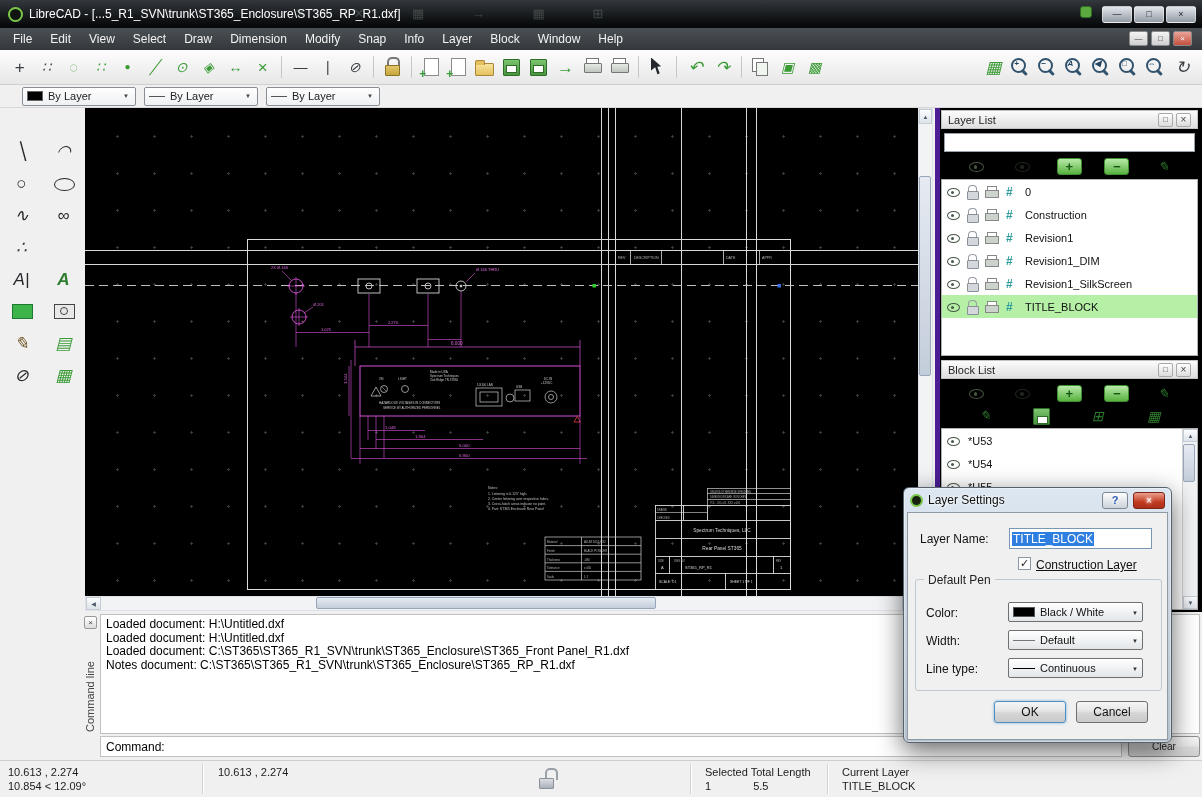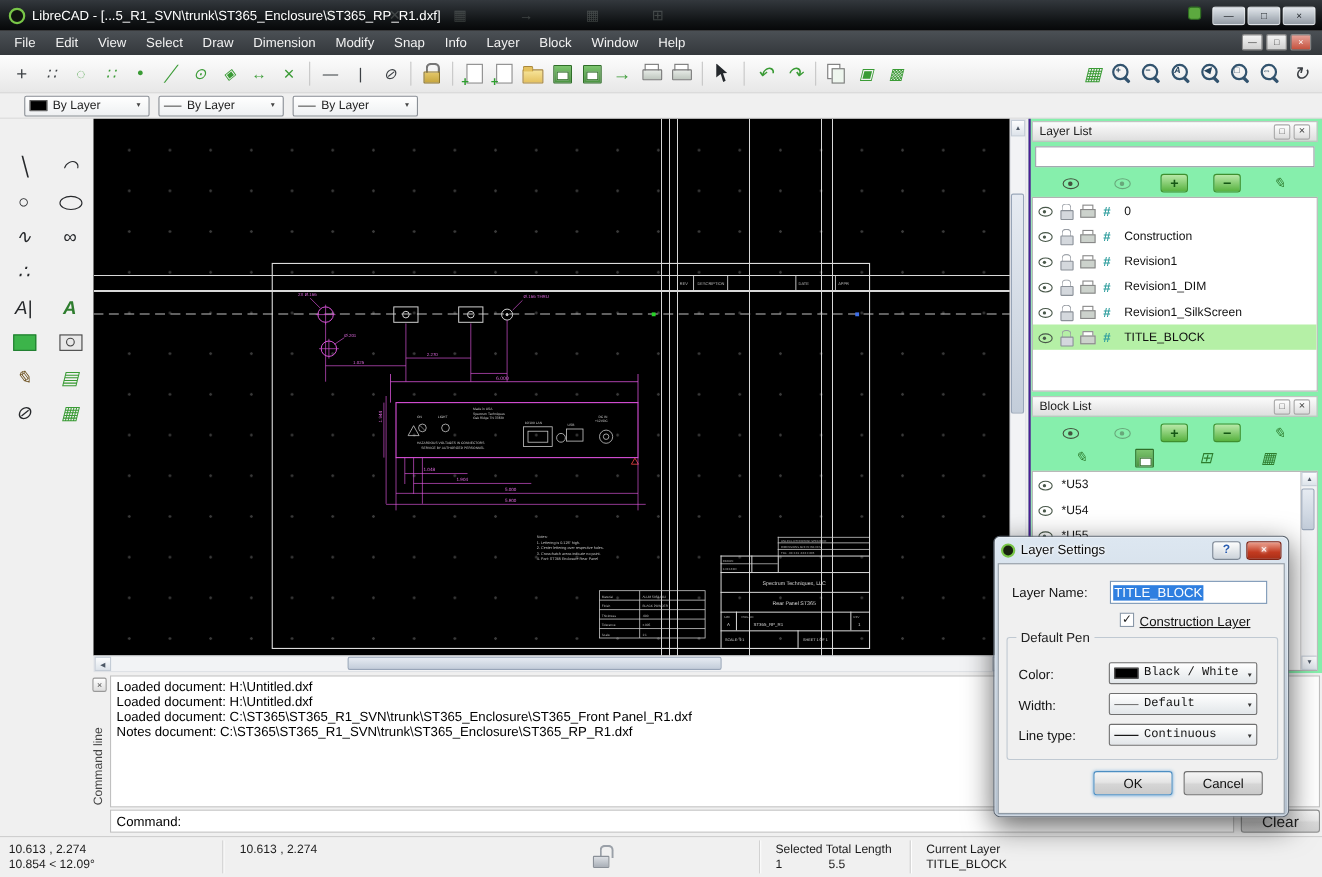--- a/index.html
+++ b/index.html
@@ -123,22 +123,22 @@
     font-size:6px; color:#4d5866; background:linear-gradient(#fcfdfe,#dde3ea); border:1px solid #c4ccd6; }
   .vscroll .sbtn { width:13px; height:15px; }
   .al::before{content:"◀";} .ar::before{content:"▶";} .au::before{content:"▲";} .ad::before{content:"▼";}
   .track { position:relative; flex:1; }
   .thumb { position:absolute; background:linear-gradient(#e6ebf2,#c3cdda); border:1px solid #98a5b8; border-radius:2px; }
   .hthumb { left:215px; top:0; width:340px; height:12px; }
   .vthumb { top:52px; left:0; width:12px; height:200px; }
   .corner { position:absolute; left:918px; top:596px; width:15px; height:15px; background:#eceef0; }
 
   
-  .dock { position:absolute; left:935px; top:108px; width:267px; height:504px; background:#86efac;
-    border-left:2px solid #4c1d95; }
+  .dock { position:absolute; left:935px; top:108px; width:267px; height:504px; background:#000000;
+    border-left:5px solid #4c1d95; }
   .dpanel { position:absolute; left:1px; right:4px; }
   .phead { height:19px; background:linear-gradient(#fcfcfc,#dedede); border:1px solid #c3c3c3;
     display:flex; align-items:center; padding:0 6px; font-size:11px; color:#222; }
   .pbtns { margin-left:auto; display:flex; gap:3px; }
   .pbtn { width:15px; height:14px; background:linear-gradient(#ffffff,#dcdcdc); border:1px solid #a8a8a8;
     border-radius:2px; display:flex; align-items:center; justify-content:center; font-size:8px; color:#444; }
   .pbtn.float::before { content:"□"; }
   .pbtn.close::before { content:"×"; font-size:10px; }
   .filter { position:absolute; left:3px; right:3px; top:23px; height:19px; border:1px solid #9aa0a8;
     background:#fff; font-size:11px; padding:0 4px; font-family:"Liberation Sans",sans-serif; }
@@ -187,21 +187,21 @@
   .clabel { position:absolute; left:2px; top:30px; writing-mode:vertical-rl; transform:rotate(180deg);
     font-size:11px; color:#444; height:110px; text-align:center; }
   .console { position:absolute; left:18px; top:2px; right:2px; height:120px; background:#fff;
     border:1px solid #c0c0c0; padding:3px 5px; font-size:12px; color:#000; line-height:13.5px; overflow:hidden; }
   .promptrow { position:absolute; left:18px; bottom:3px; right:80px; height:21px; background:#fff;
     border:1px solid #c0c0c0; display:flex; align-items:center; padding:0 5px; font-size:12px; color:#000; }
   .promptrow input { flex:1; border:none; outline:none; font-size:12px; margin-left:4px;
     font-family:"Liberation Sans",sans-serif; }
   .clearbtn { position:absolute; right:2px; bottom:3px; width:72px; height:21px;
     background:linear-gradient(#f6f6f6,#e7e7e7 45%,#d9d9d9 55%,#cfcfcf); border:1px solid #8e8f8f;
-    border-radius:3px; font-size:14px; color:#222; display:flex; align-items:center; justify-content:center; }
+    border-radius:3px; font-size:10px; color:#222; display:flex; align-items:center; justify-content:center; }
 
   
   .statusbar { position:absolute; left:0; bottom:0; width:100%; height:37px; background:#f0f0f0;
     border-top:1px solid #cfcfcf; font-size:11px; color:#1c1c1c; }
   .scell { position:absolute; top:0; padding:4px 0 0 8px; line-height:14px; white-space:nowrap; }
   .vsep { position:absolute; top:3px; bottom:3px; width:1px; background:#d2d2d2; box-shadow:1px 0 0 #fff; }
   .selvals { display:flex; gap:42px; }
   .slock { position:absolute; left:538px; top:7px; width:20px; height:22px; }
   .slock::before { content:""; position:absolute; width:9px; height:10px; border:2px solid #9aa0a8;
     border-bottom:none; border-radius:5px 5px 0 0; left:7px; top:0; }
@@ -227,21 +227,21 @@
     border:1px solid #7a96b5; font-size:12px; display:flex; align-items:center; padding:0 2px; }
   .txtin .sel { background:#2f7fe0; color:#fff; padding:0 1px; }
   .cb { position:absolute; left:110px; top:44px; width:13px; height:13px; background:#fff;
     border:1px solid #8a98a8; font-size:11px; line-height:11px; text-align:center; color:#222; }
   .cb.checked::before { content:"✓"; }
   .fieldset { position:absolute; left:7px; top:66px; width:247px; height:112px;
     border:1px solid #c0c9d2; border-radius:3px; }
   .legend { position:absolute; left:8px; top:-7px; background:#f0f0f0; padding:0 4px; font-size:12px; color:#222; }
   .dcombo { position:absolute; left:92px; width:135px; height:20px; border:1px solid #707070; border-radius:2px;
     background:linear-gradient(#ffffff,#e2e6e9); display:flex; align-items:center; font-size:11px; color:#111;
-    padding:0 16px 0 4px;font-family:Liberation Mono, monospace; }
+    padding:0 16px 0 4px; }
   .dcombo::after { content:"▼"; position:absolute; right:4px; top:7px; font-size:6px; color:#333; }
   .sw-dblack { width:22px; height:10px; background:#000; border:1px solid #555; margin-right:5px; flex:none; }
   .sw-dline { width:22px; height:0; border-top:1px solid #777; margin-right:5px; flex:none; }
   .sw-dline2 { width:22px; height:0; border-top:1px solid #000; margin-right:5px; flex:none; }
   .dbtn { position:absolute; top:188px; width:72px; height:22px; border:1px solid #707070; border-radius:3px;
     background:linear-gradient(#f5f5f5,#e5e5e5 45%,#d5d5d5 55%,#cacaca); font-size:12px; color:#111;
     display:flex; align-items:center; justify-content:center; }
   .dbtn.ok { left:86px; border-color:#4c8ec2; box-shadow:0 0 3px rgba(90,160,220,.8); }
   .dbtn.cancel { left:168px; }
 </style>

